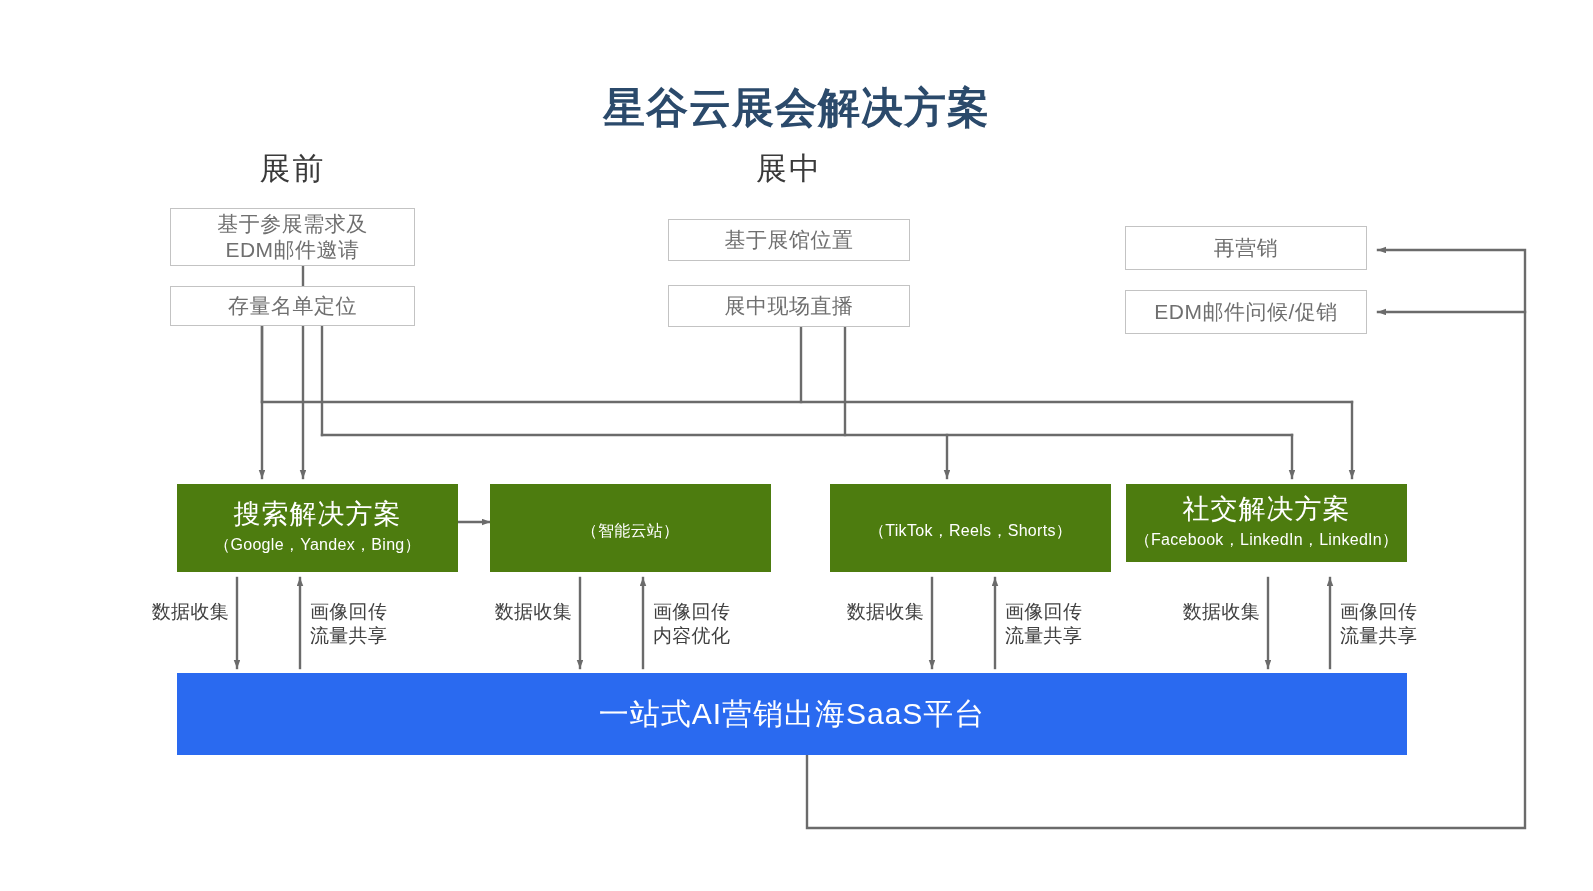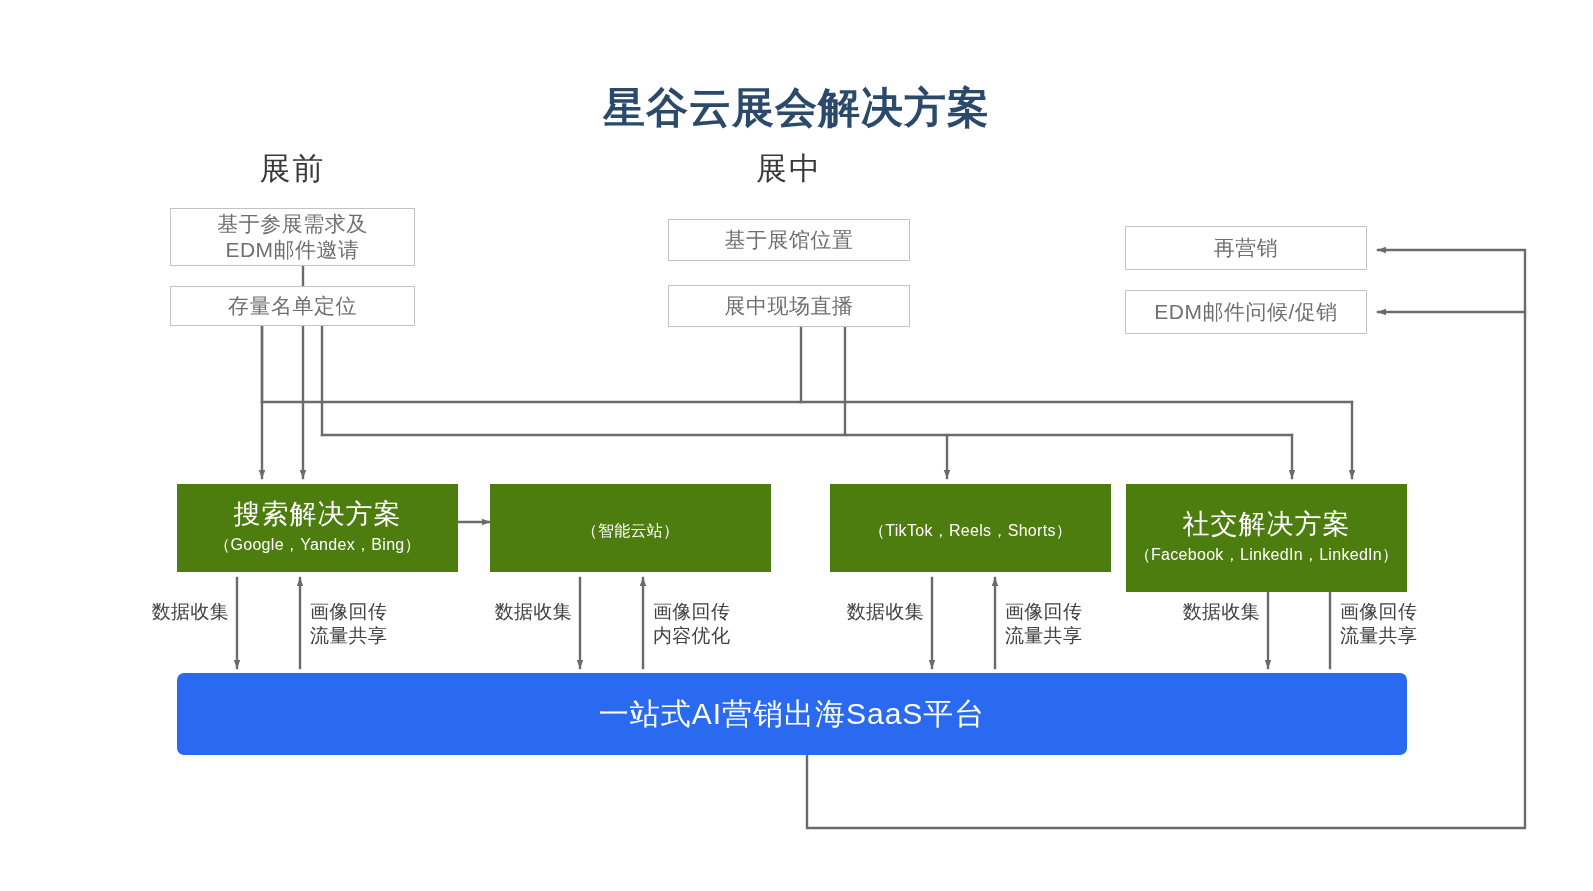--- a/index.html
+++ b/index.html
@@ -182,26 +182,26 @@
   </div>
 
   <div class="sbox" style="left:490px; top:484px; width:281px; height:88px;">
     <div class="s-sub">（智能云站）</div>
   </div>
 
   <div class="sbox" style="left:830px; top:484px; width:281px; height:88px;">
     <div class="s-sub">（TikTok，Reels，Shorts）</div>
   </div>
 
-  <div class="sbox" style="left:1126px; top:484px; width:281px; height:108px;">
+  <div class="sbox" style="left:1126px; top:484px; width:281px; height:78px;">
     <div class="s-title">社交解决方案</div>
     <div class="s-sub">（Facebook，LinkedIn，LinkedIn）</div>
   </div>
 
-  <div class="platform" style="left:177px; top:673px; width:1230px; height:82px;border-radius:7px;">一站式AI营销出海SaaS平台</div>
+  <div class="platform" style="left:177px; top:673px; width:1230px; height:82px;">一站式AI营销出海SaaS平台</div>
 
   <div class="wlabel r" style="left: 137px; top: 600px; width: 92px; white-space: pre-line;">数据收集</div>
   <div class="wlabel l" style="left: 310px; top: 600px; width: 98px; white-space: pre-line;">画像回传
 流量共享</div>
 
   <div class="wlabel r" style="left: 480px; top: 600px; width: 92px; white-space: pre-line;">数据收集</div>
   <div class="wlabel l" style="left: 653px; top: 600px; width: 98px; white-space: pre-line;">画像回传
 内容优化</div>
 
   <div class="wlabel r" style="left: 832px; top: 600px; width: 92px; white-space: pre-line;">数据收集</div>

